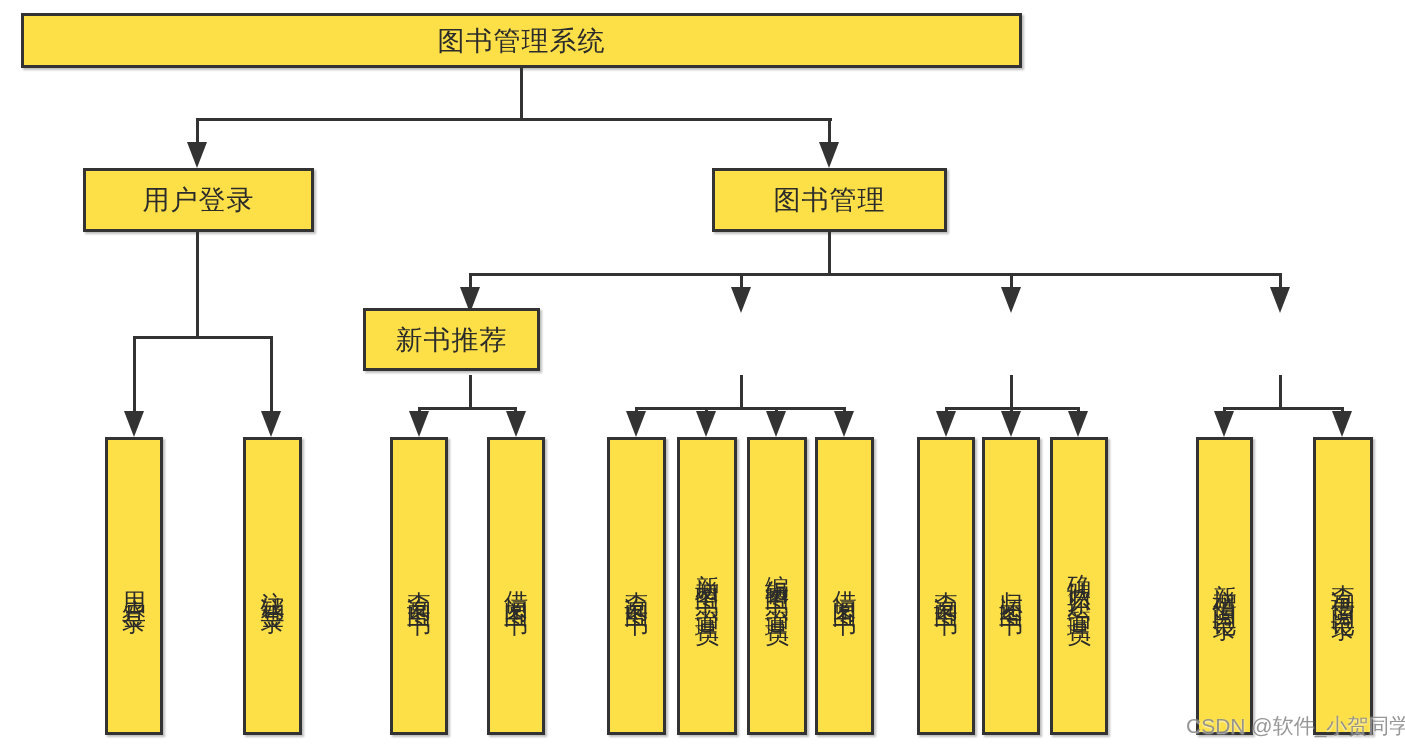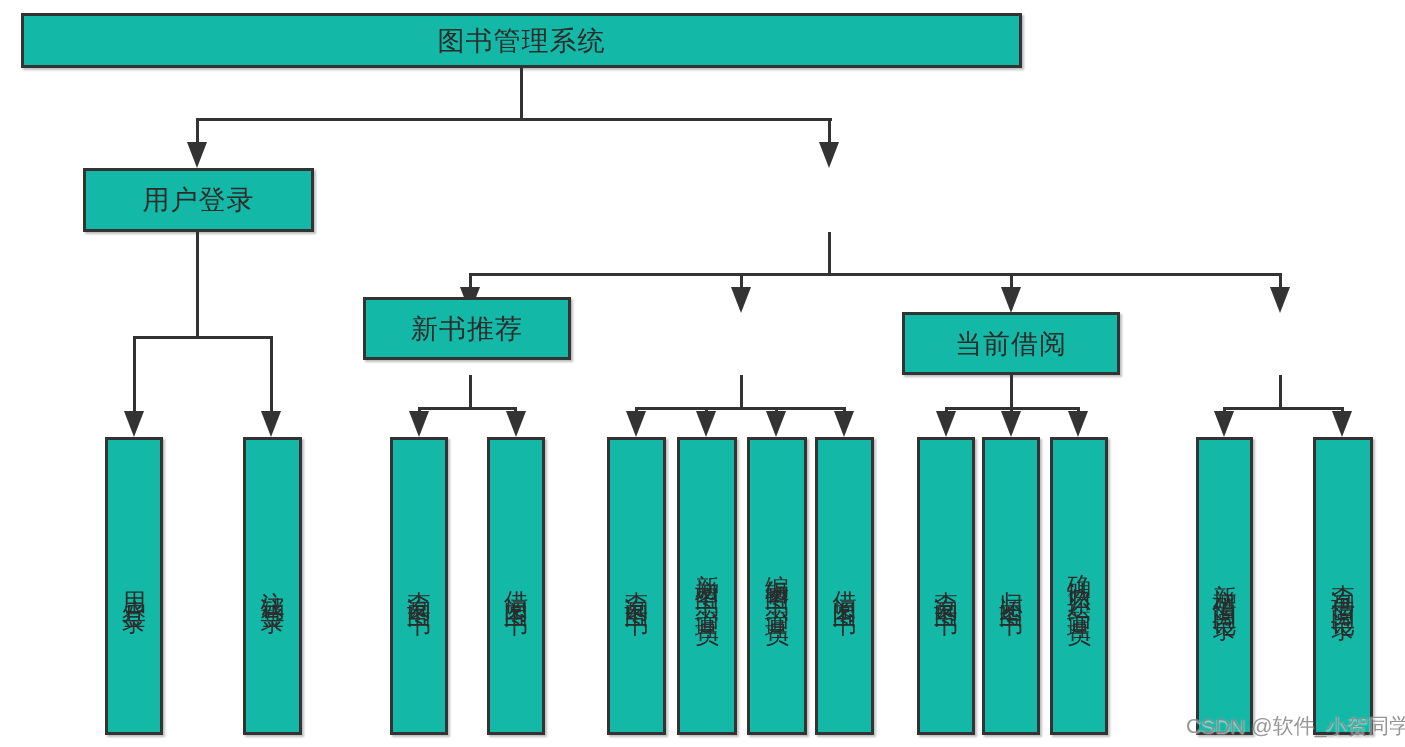--- a/index.html
+++ b/index.html
@@ -1,21 +1,21 @@
 <!DOCTYPE html>
 <html><head>
 <meta charset="utf-8">
 <style>
   html,body { margin:0; padding:0; background:#ffffff; }
   .canvas {
     position:relative; width:1405px; height:747px; background:#ffffff;
     font-family:"Liberation Sans","DejaVu Sans",sans-serif; overflow:hidden;
   }
   .box {
-    position:absolute; background:#14b8a6; border:3px solid #333333;
+    position:absolute; background:#fde047; border:3px solid #333333;
     box-sizing:border-box; display:flex; align-items:center; justify-content:center;
     box-shadow:2px 2px 2px rgba(70,70,70,0.35);
   }
   .hlabel { font-size:27px; color:#2b2b2b; letter-spacing:1px; white-space:nowrap; }
   .vtext {
     writing-mode:vertical-rl; text-orientation:mixed;
     font-size:24px; letter-spacing:7px; line-height:1; color:#2b2b2b;
   }
   .vline, .hline { position:absolute; background:#333333; }
   .arrow {
@@ -41,44 +41,44 @@
   <div class="vline" style="left:520px; top:68px; width:3px; height:50px;"></div>
   <div class="hline" style="left:196px; top:118px; width:636px; height:3px;"></div>
   <div class="vline" style="left:196px; top:118px; width:3px; height:25px;"></div>
   <div class="vline" style="left:828px; top:118px; width:3px; height:25px;"></div>
   <div class="arrow" style="left:187px; top:142px;"></div>
   <div class="arrow" style="left:819px; top:142px;"></div>
 
   <div class="box" style="left:83px; top:168px; width:231px; height:64px;">
     <span class="hlabel">用户登录</span>
   </div>
+  <div class="box" style="left:712px; top:168px; width:235px; height:64px;">
+    <span class="hlabel">图书管理</span>
+  </div>
 
   <div class="vline" style="left:196px; top:232px; width:3px; height:104px;"></div>
   <div class="hline" style="left:133px; top:336px; width:140px; height:3px;"></div>
   <div class="vline" style="left:133px; top:336px; width:3px; height:77px;"></div>
   <div class="vline" style="left:270px; top:336px; width:3px; height:77px;"></div>
   <div class="arrow" style="left:124px; top:411px;"></div>
   <div class="arrow" style="left:261px; top:411px;"></div>
 
   <div class="vline" style="left:828px; top:232px; width:3px; height:41px;"></div>
   <div class="hline" style="left:470px; top:273px; width:812px; height:3px;"></div>
   <div class="vline" style="left:469px; top:273px; width:3px; height:15px;"></div>
   <div class="vline" style="left:740px; top:273px; width:3px; height:15px;"></div>
   <div class="vline" style="left:1010px; top:273px; width:3px; height:15px;"></div>
   <div class="vline" style="left:1279px; top:273px; width:3px; height:15px;"></div>
   <div class="arrow" style="left:460px; top:287px;"></div>
   <div class="arrow" style="left:731px; top:287px;"></div>
   <div class="arrow" style="left:1001px; top:287px;"></div>
   <div class="arrow" style="left:1270px; top:287px;"></div>
 
-  <div class="box" style="left:363px; top:297px; width:208px; height:63px;">
+  <div class="box" style="left:363px; top:308px; width:177px; height:63px;">
     <span class="hlabel">新书推荐</span>
-  </div>
-  <div class="box" style="left:902px; top:312px; width:218px; height:63px;">
-    <span class="hlabel">当前借阅</span>
   </div>
 
   <div class="vline" style="left:469px; top:375px; width:3px; height:32px;"></div>
   <div class="hline" style="left:418px; top:407px; width:99px; height:3px;"></div>
   <div class="vline" style="left:418px; top:407px; width:3px; height:8px;"></div>
   <div class="vline" style="left:514px; top:407px; width:3px; height:8px;"></div>
   <div class="arrow" style="left:409px; top:411px;"></div>
   <div class="arrow" style="left:506px; top:411px;"></div>
 
   <div class="vline" style="left:740px; top:375px; width:3px; height:32px;"></div>

